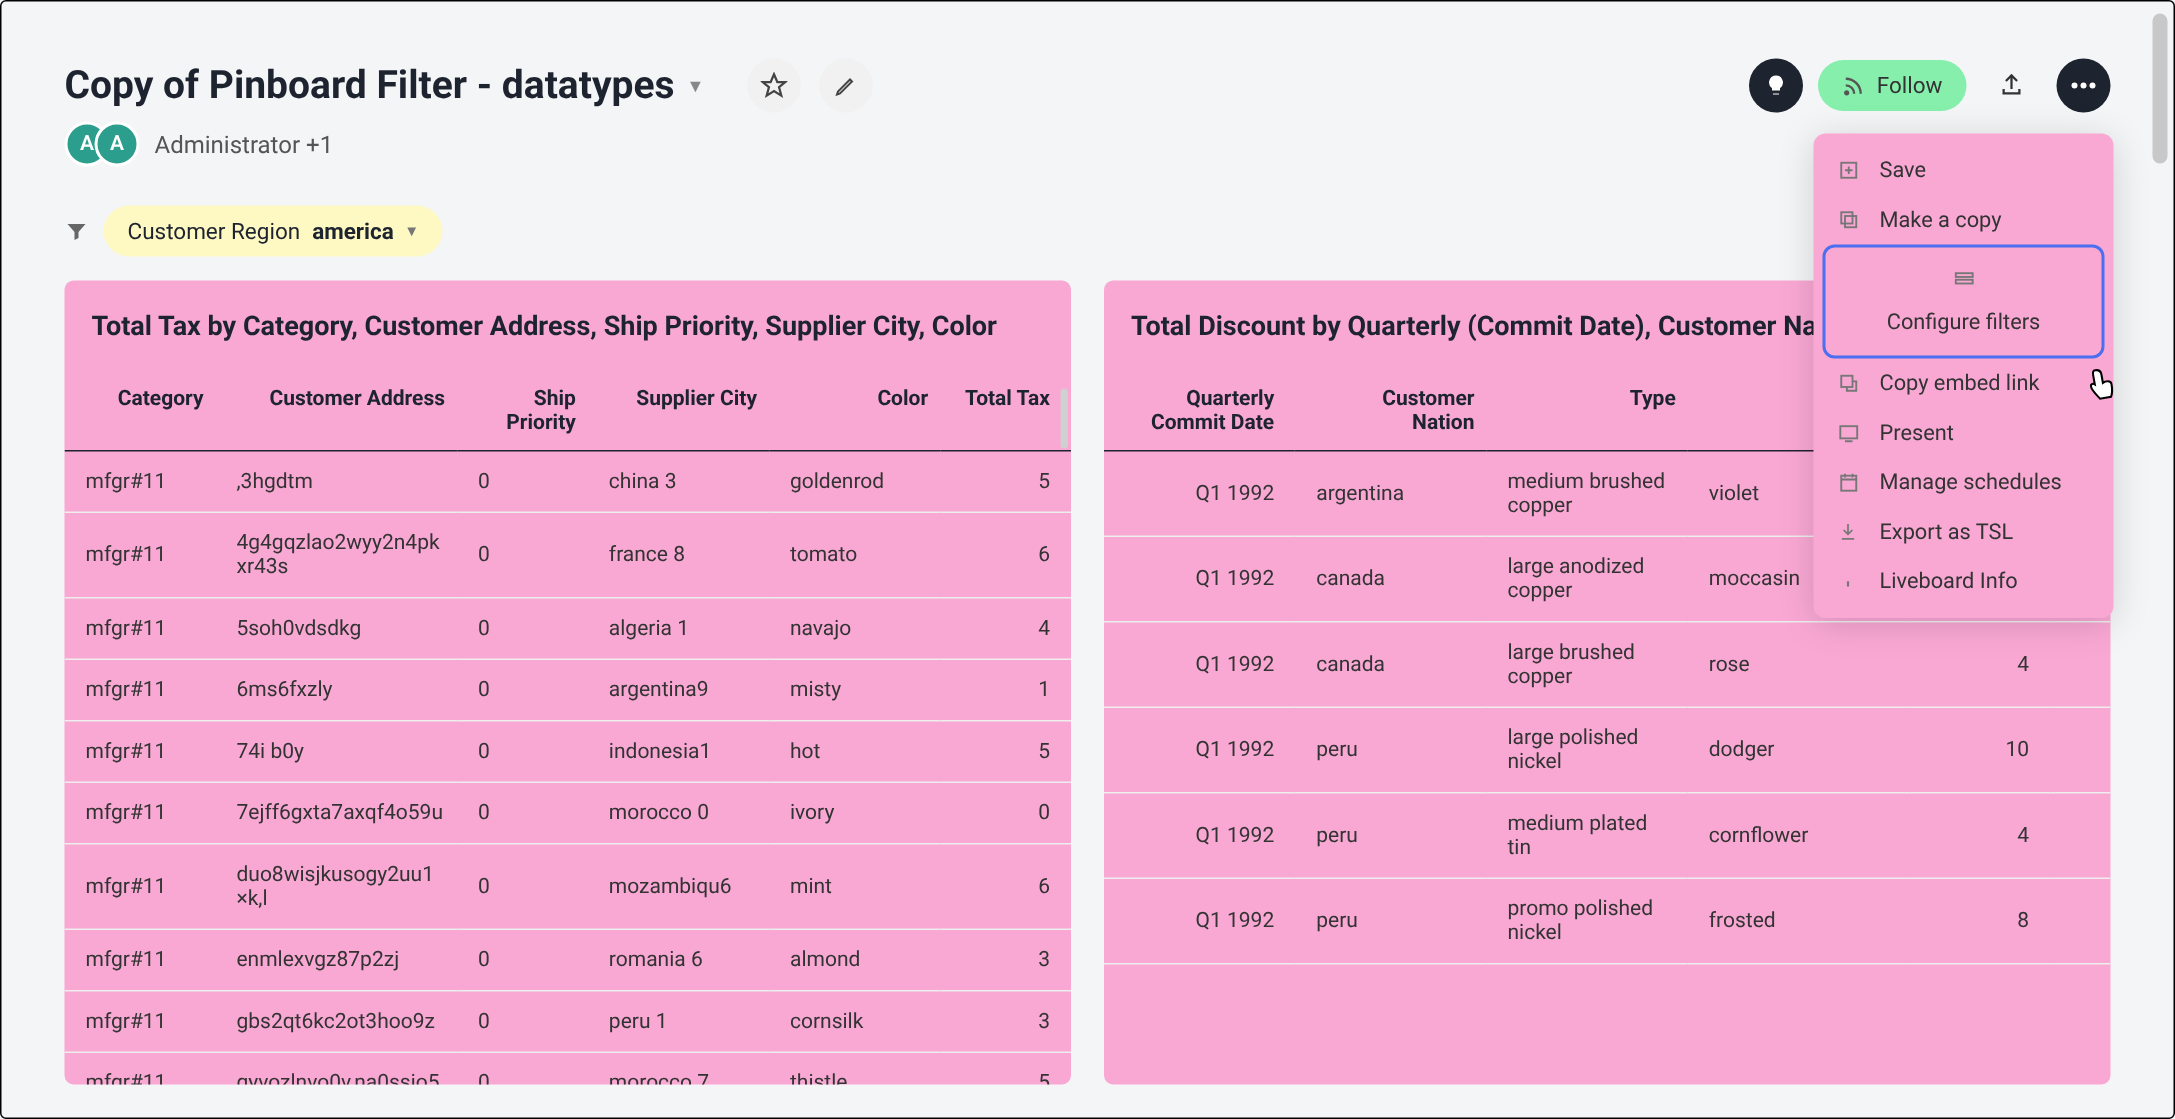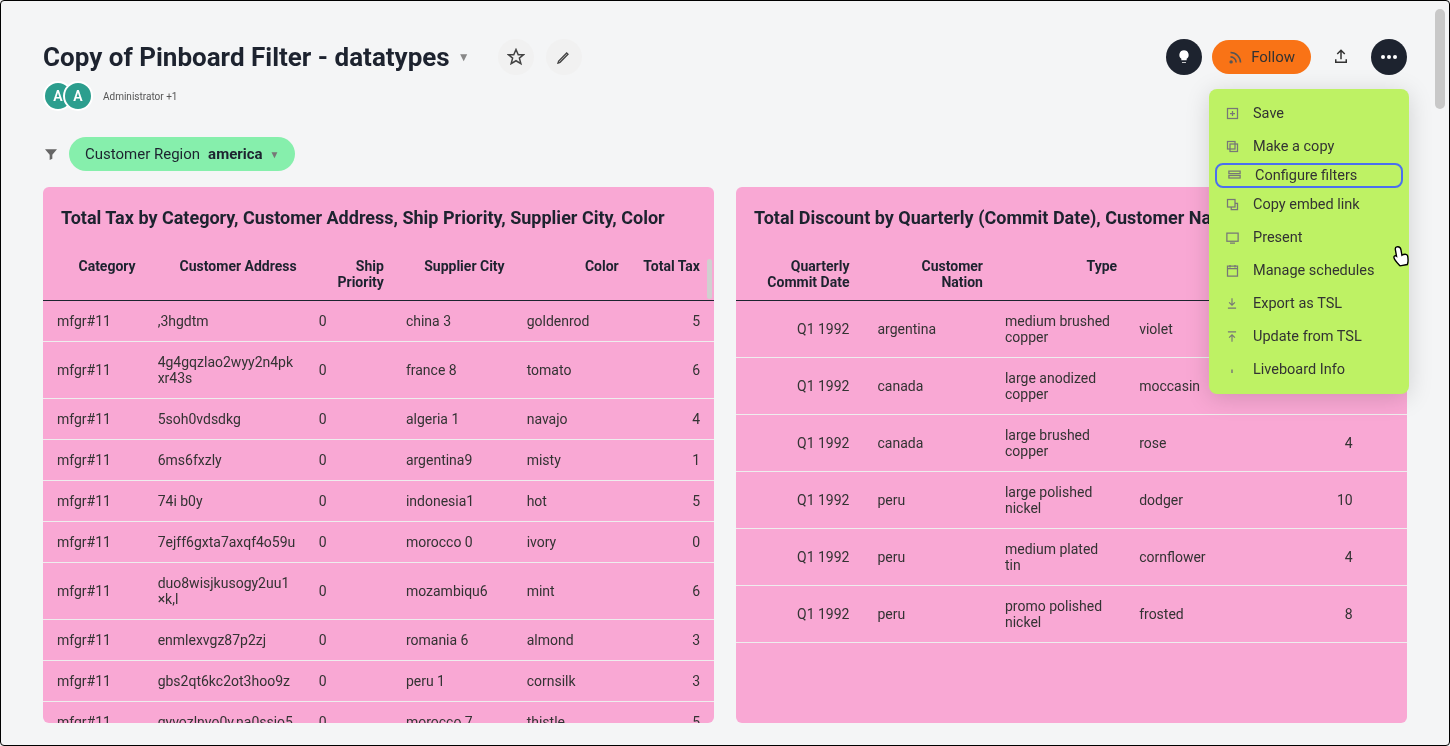--- a/index.html
+++ b/index.html
@@ -71,21 +71,21 @@
     .header-right {
       margin-left: auto;
       display: flex;
       align-items: center;
       position: relative;
     }
     .follow-pill {
       display: inline-flex;
       align-items: center;
       gap: 8px;
-      background: #f97316;
+      background: #86efac;
       border-radius: 20px;
       padding: 8px 16px;
       font-size: 15px;
       color: #333;
       margin-left: 10px;
       cursor: pointer;
     }
     .byline {
       display: flex;
       align-items: center;
@@ -103,31 +103,31 @@
       display: flex;
       align-items: center;
       justify-content: center;
       font-size: 14px;
       font-weight: 600;
       border: 2px solid #fff;
     }
     .avatar + .avatar { margin-left: -10px; }
     .byline-text {
       margin-left: 10px;
-      font-size: 10px;
+      font-size: 16px;
       color: #555;
     }
     .filter-bar {
       margin: 26px 18px 16px 18px;
       display: flex;
       align-items: center;
       gap: 10px;
     }
     .filter-pill {
-      background: #86efac;
+      background: #fef9c3;
       border-radius: 18px;
       padding: 8px 16px;
       font-size: 15px;
       display: inline-flex;
       align-items: center;
       gap: 4px;
       cursor: pointer;
     }
     .filter-pill .fval { font-weight: 700; }
     .cards-row {
@@ -180,21 +180,21 @@
       width: 5px;
       height: 40px;
       background: #d0d0d0;
       border-radius: 3px;
     }
     .dropdown-menu {
       position: absolute;
       top: 50px;
       right: -2px;
       width: 200px;
-      background: #bef264;
+      background: #f9a8d4;
       border-radius: 8px;
       box-shadow: 0 4px 24px rgba(0,0,0,0.15);
       padding: 8px 0;
       z-index: 50;
     }
     .menu-item {
       display: flex;
       align-items: center;
       gap: 12px;
       padding: 8px 14px;
@@ -205,21 +205,22 @@
     .menu-item .mi-icon {
       width: 18px;
       display: inline-flex;
       justify-content: center;
       color: #777;
     }
     .menu-item.highlight {
       margin: 0 6px;
       border: 2px solid #4b6ff0;
       border-radius: 8px;
-      padding: 2px 8px;
+      padding: 14px 8px;
+      flex-direction: column;
     }
     .cursor-pointer {
       position: absolute;
       top: 243px;
       right: 36px;
       z-index: 60;
       font-size: 18px;
       color: #000;
       transform: rotate(-10deg);
     }
@@ -343,28 +344,20 @@
             <div class="menu-item">
               <span class="mi-icon">
                 <svg width="14" height="15" viewBox="0 0 24 24" fill="none" stroke="#777" stroke-width="2">
                   <path d="M12 3v12M7 10l5 5 5-5M5 20h14"></path>
                 </svg>
               </span>
               <span>Export as TSL</span>
             </div>
             <div class="menu-item">
               <span class="mi-icon">
-                <svg width="14" height="15" viewBox="0 0 24 24" fill="none" stroke="#777" stroke-width="2">
-                  <path d="M12 21V9M7 14l5-5 5 5M5 4h14"></path>
-                </svg>
-              </span>
-              <span>Update from TSL</span>
-            </div>
-            <div class="menu-item">
-              <span class="mi-icon">
                 <svg width="14" height="15" viewBox="0 0 24 24" fill="none" stroke="#777" stroke-width="2.5">
                   <path d="M12 8v0M12 12v6"></path>
                   <circle cx="12" cy="12" r="0"></circle>
                 </svg>
               </span>
               <span>Liveboard Info</span>
             </div>
           </div>
       </div>
     </div>

